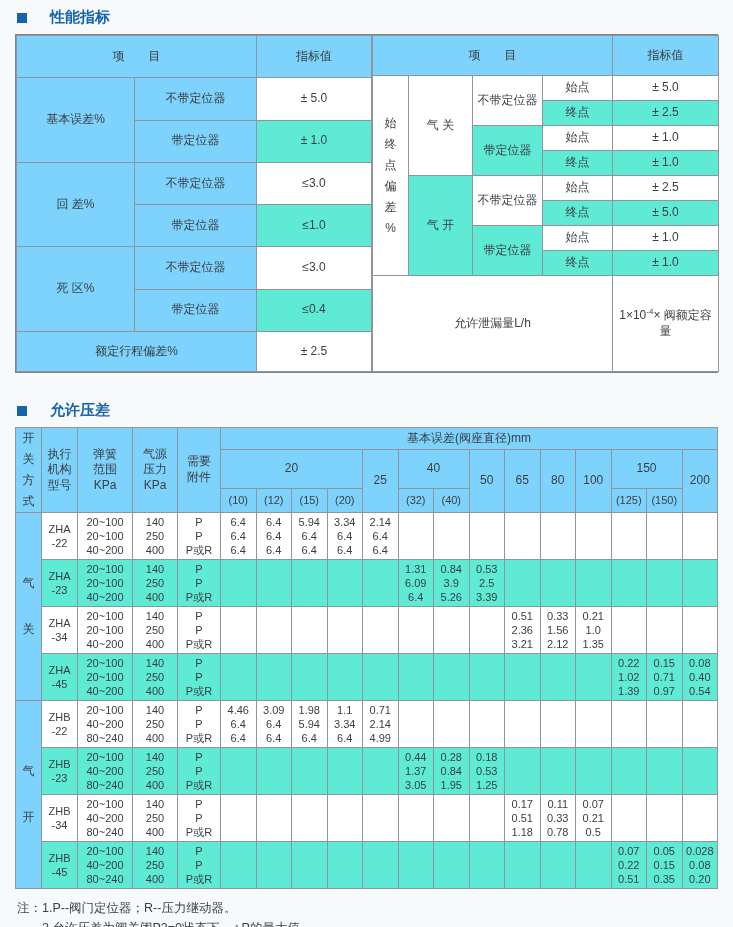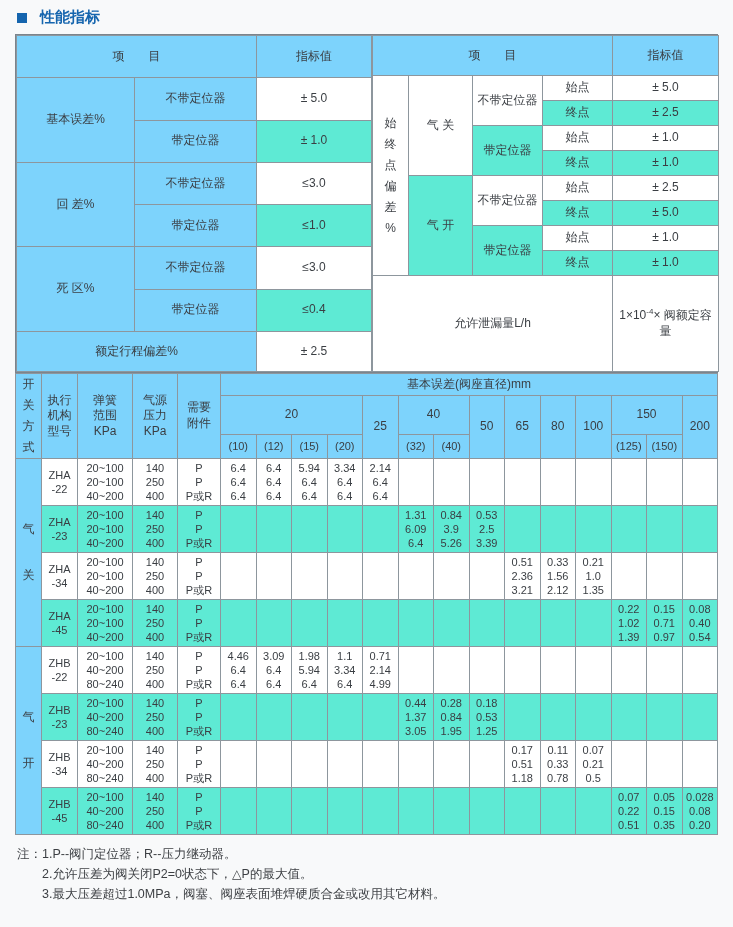--- a/index.html
+++ b/index.html
@@ -1,18 +1,18 @@
 <!DOCTYPE html>
 <html><head>
 <meta charset="utf-8">
 <style>
   html,body{margin:0;padding:0;}
   body{width:733px;height:927px;background:#f8f9fa;font-family:"Liberation Sans","DejaVu Sans",sans-serif;}
   .page{box-sizing:border-box;padding:8px 15px 0 15px;}
-  .sec-title{display:flex;align-items:center;gap:13px;color:#1565ae;font-weight:bold;font-size:15px;margin:0 0 7px 2px;}
+  .sec-title{display:flex;align-items:center;gap:23px;color:#1565ae;font-weight:bold;font-size:15px;margin:0 0 7px 2px;}
   .sec-title.second{margin-top:28px;}
   .bullet{width:10px;height:10px;background:#1565ae;flex:0 0 auto;}
   table{border-collapse:collapse;table-layout:fixed;}
   td{border:1px solid #8d969d;text-align:center;vertical-align:middle;padding:1px 2px;
      font-size:12px;color:#3a3e43;white-space:pre-line;line-height:1.3;overflow:hidden;}
   .hd{background:#7dd3fc;}
   .bw{background:#ffffff;}
   .bb{background:#5eead4;}
   .t1wrap{display:flex;border:1px solid #7b848c;width:701px;}
   .t1 td{height:auto;}
@@ -142,20 +142,24 @@
         <td class="bb">± 1.0</td>
       </tr>
       <tr class="h78">
         <td class="bw" colspan="4">允许泄漏量L/h</td>
         <td class="bw"><span>1×10</span><sup>-4</sup><span>× 阀额定容量</span></td>
       </tr>
     </tbody>
       </table>
   </div>
 
+  <div class="sec-title second">
+    <span class="bullet"></span>
+    <span>允许压差</span>
+  </div>
 
   <table class="t2" style="width:703px;">
     <colgroup>
       <col style="width:26px">
         <col style="width:36px">
         <col style="width:55px">
         <col style="width:45px">
         <col style="width:43px">
       <col style="width:35.5px">
         <col style="width:35.5px">

